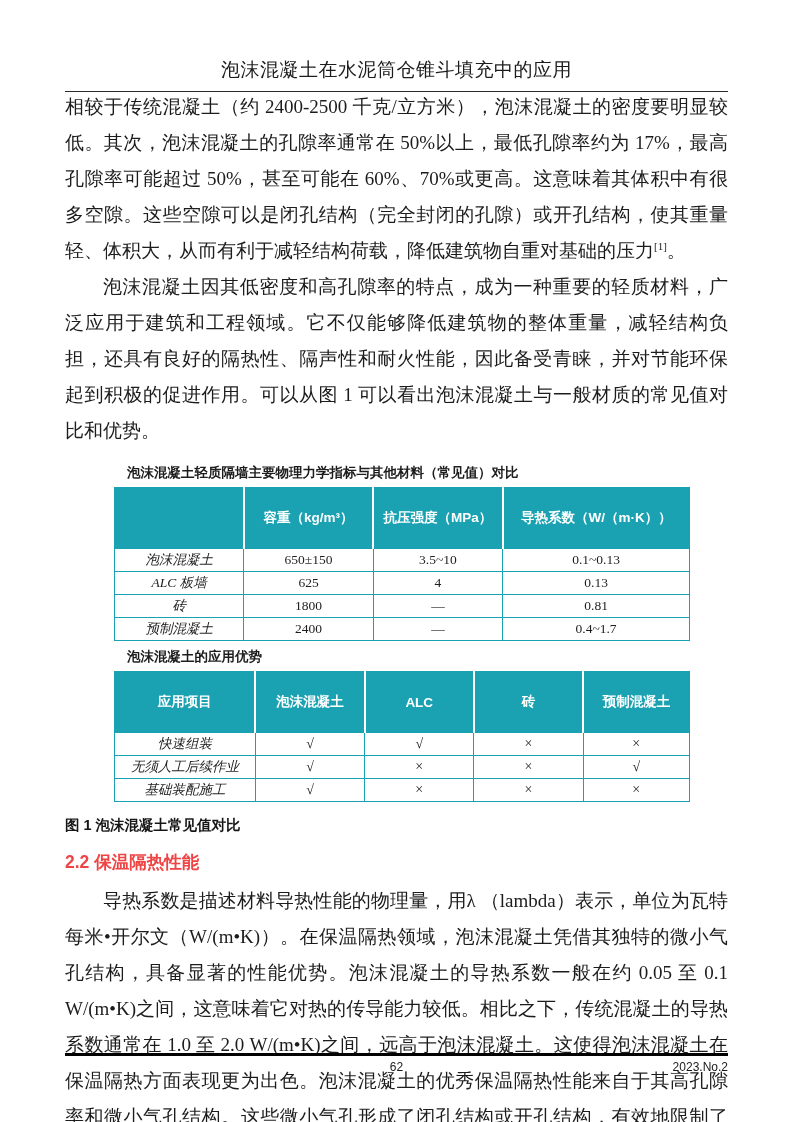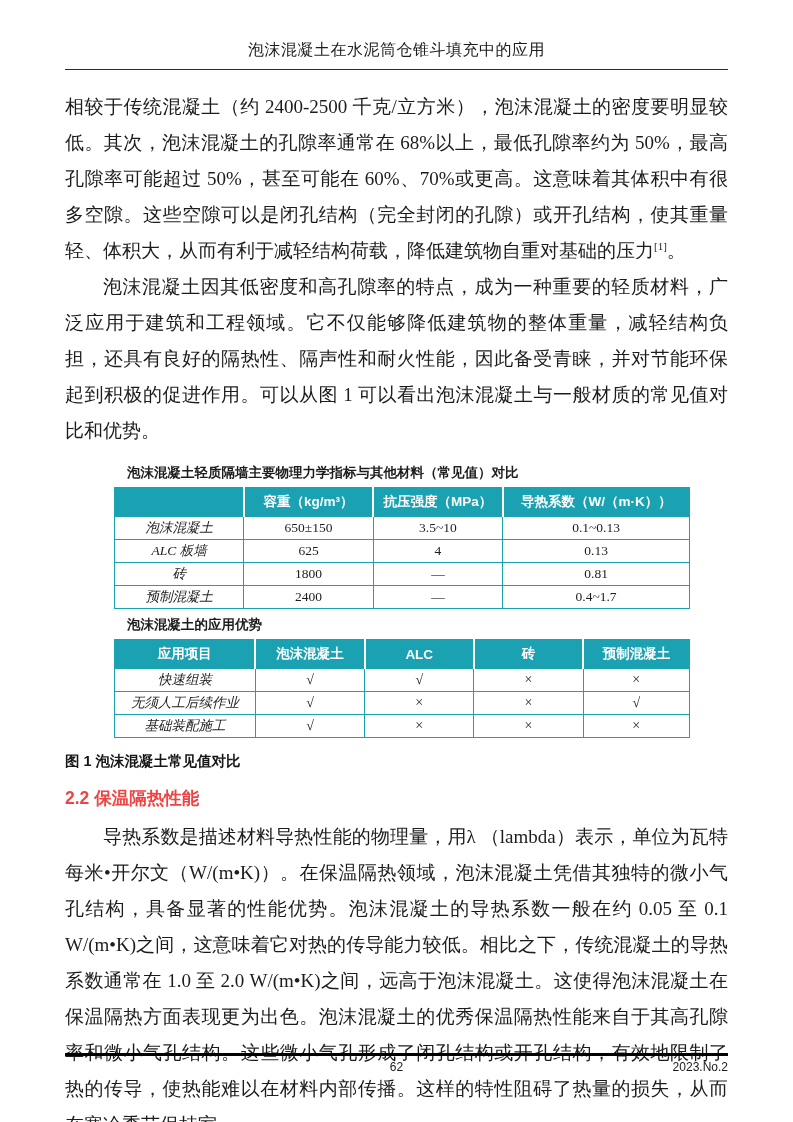--- a/index.html
+++ b/index.html
@@ -5,22 +5,22 @@
   :root { --accent:#1ba2b2; --ink:#1c1c1c; }
   * { box-sizing:border-box; }
   html,body { margin:0; padding:0; background:#ffffff; }
   .page {
     position:relative; width:793px; height:1122px; background:#ffffff;
     font-family:"Liberation Serif","DejaVu Serif",serif; color:var(--ink);
     overflow:hidden; margin:0 auto;
   }
   
   .running-head {
-    position:absolute; top:40px; left:65px; width:663px;
-    text-align:center; font-size:16px; letter-spacing:.5px;
+    position:absolute; top:57px; left:65px; width:663px;
+    text-align:center; font-size:19px; letter-spacing:.5px;
     padding-bottom:8px; border-bottom:1.5px solid #2a2a2a;
   }
   
   .content { position:absolute; top:89px; left:65px; width:663px; }
   .para {
     margin:0; font-size:19px; line-height:36px; text-align:justify;
     color:var(--ink);
   }
   .para.indent { text-indent:2em; }
   .para sup { font-size:11px; line-height:0; }
@@ -31,21 +31,21 @@
     font-size:13.5px; color:#1d1d1d; padding:7px 0 5px 13px;
   }
   .tbl-title.second { margin-top:0; }
   table.datatable {
     width:100%; border-collapse:collapse; table-layout:fixed;
     background:#fff;
   }
   .datatable th {
     background:var(--accent); color:#ffffff;
     font-family:"Liberation Sans","DejaVu Sans",sans-serif; font-weight:bold;
-    font-size:13.5px; padding:5px 2px; border:1px solid var(--accent);
+    font-size:13.5px; padding:21px 2px; border:1px solid var(--accent);
   }
   .datatable th + th { border-left:2px solid #ffffff; }
   .datatable td {
     border:1px solid var(--accent); text-align:center; vertical-align:middle;
     font-size:13.5px; padding:2px 2px; height:22px; color:#1d1d1d;
   }
   .datatable td.rowlabel { font-style:italic; }
   .datatable td.mark { font-size:14px; }
   .t1c1 { width:22.5%; } .t1c2 { width:22.5%; } .t1c3 { width:22.5%; } .t1c4 { width:32.5%; }
   .t2c1 { width:24.5%; } .t2c2 { width:19%; } .t2c3 { width:19%; } .t2c4 { width:19%; } .t2c5 { width:18.5%; }
@@ -74,21 +74,21 @@
 </style>
 </head>
 <body>
 
 <div class="page">
 
   <div class="running-head">泡沫混凝土在水泥筒仓锥斗填充中的应用</div>
 
   <div class="content">
 
-    <p class="para"><span>相较于传统混凝土（约 2400-2500 千克/立方米），泡沫混凝土的密度要明显较低。其次，泡沫混凝土的孔隙率通常在 68%以上，最低孔隙率约为 50%，最高孔隙率可能超过 50%，甚至可能在 60%、70%或更高。这意味着其体积中有很多空隙。这些空隙可以是闭孔结构（完全封闭的孔隙）或开孔结构，使其重量轻、体积大，从而有利于减轻结构荷载，降低建筑物自重对基础的压力</span><sup>[1]</sup><span>。</span></p>
+    <p class="para"><span>相较于传统混凝土（约 2400-2500 千克/立方米），泡沫混凝土的密度要明显较低。其次，泡沫混凝土的孔隙率通常在 50%以上，最低孔隙率约为 17%，最高孔隙率可能超过 50%，甚至可能在 60%、70%或更高。这意味着其体积中有很多空隙。这些空隙可以是闭孔结构（完全封闭的孔隙）或开孔结构，使其重量轻、体积大，从而有利于减轻结构荷载，降低建筑物自重对基础的压力</span><sup>[1]</sup><span>。</span></p>
 
     <p class="para indent">泡沫混凝土因其低密度和高孔隙率的特点，成为一种重要的轻质材料，广泛应用于建筑和工程领域。它不仅能够降低建筑物的整体重量，减轻结构负担，还具有良好的隔热性、隔声性和耐火性能，因此备受青睐，并对节能环保起到积极的促进作用。可以从图 1 可以看出泡沫混凝土与一般材质的常见值对比和优势。</p>
 
     <div class="figure-block">
 
       <div class="tbl-title">泡沫混凝土轻质隔墙主要物理力学指标与其他材料（常见值）对比</div>
 
       <table class="datatable">
         <colgroup>
             <col class="t1c1">

